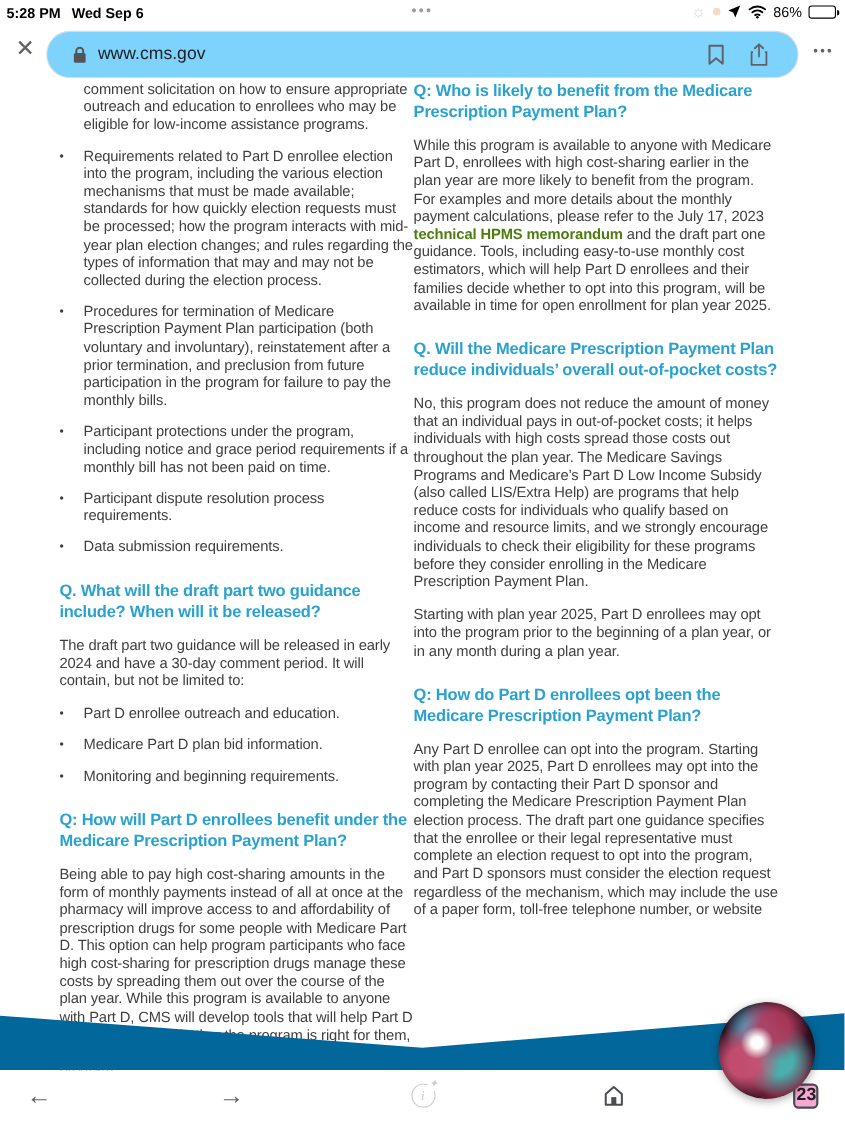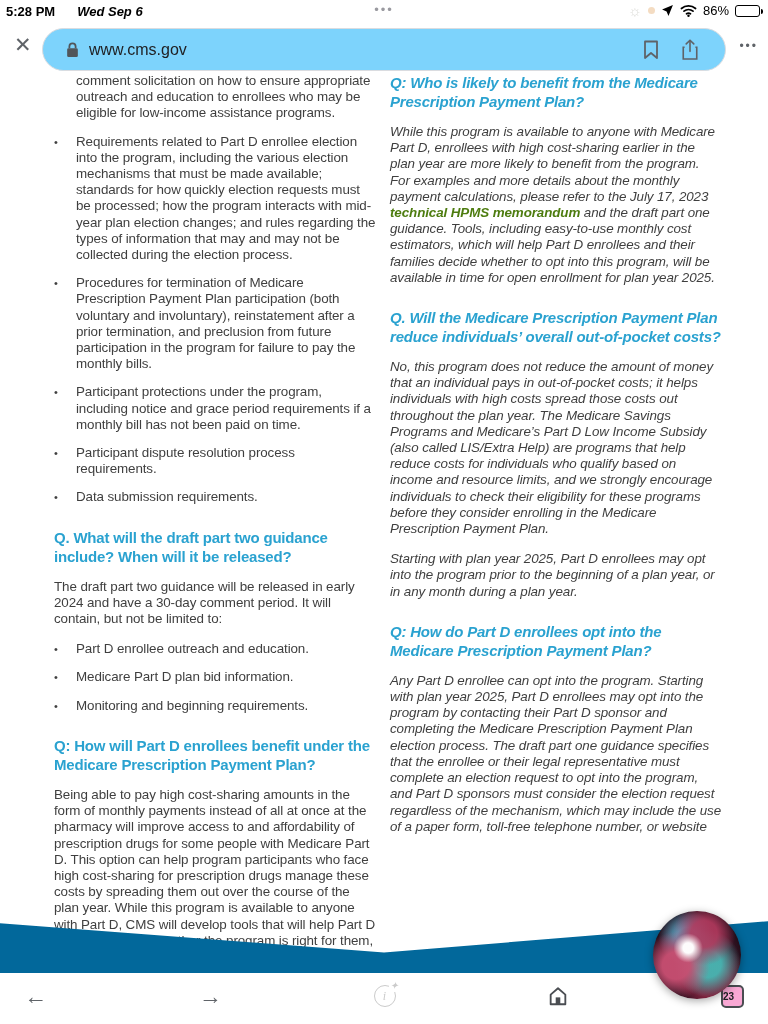--- a/index.html
+++ b/index.html
@@ -6,21 +6,21 @@
   html,body { width:768px; height:1024px; }
   body {
     font-family:"Liberation Sans", sans-serif;
     background:#ffffff; color:#3f3f3f;
     position:relative; overflow:hidden;
   }
 
   
   .status-bar { position:absolute; top:0; left:0; width:768px; height:24px; }
   .sb-left { position:absolute; left:6px; top:4px; font-size:13px; font-weight:700; color:#000; letter-spacing:0; }
-  .sb-left .sb-date { font-weight:700; margin-left:22px;font-style:italic; }
+  .sb-left .sb-date { font-weight:700; margin-left:10px; }
   .sb-center { position:absolute; left:50%; top:2px; transform:translateX(-50%); color:#9a9aa0; font-size:13px; letter-spacing:2px; }
   .sb-right { position:absolute; right:8px; top:3px; display:flex; align-items:center; gap:6px; }
   .sun-glyph { color:#dcdcd8; font-size:15px; line-height:1; }
   .activity-dot { width:7px; height:7px; border-radius:50%; background:#f4dcc2; }
   .loc-svg, .wifi-svg { display:block; }
   .sb-batt-pct { font-size:13px; color:#000; font-weight:400; }
   .battery { position:relative; width:25px; height:12px; border:1px solid #000; border-radius:3px; padding:1px; }
   .battery-fill { height:100%; width:84%; background:#000; border-radius:1px; }
   .battery-nub { position:absolute; right:-4px; top:3px; width:2.5px; height:5px; background:#000; border-radius:0 2px 2px 0; }
 
@@ -31,21 +31,21 @@
   .lock-wrap { margin-left:23px; display:flex; align-items:center; }
   .url-text { margin-left:10px; font-size:16px; color:#202124; }
   .omni-spacer { flex:1; }
   .omni-icon { margin-right:22px; display:flex; align-items:center; }
   .more-dots { position:absolute; right:10px; top:15px; color:#5f6368; font-size:12px; letter-spacing:2px; }
 
   
   .page { position:absolute; top:73px; left:0; width:768px; }
   .cols { display:flex; padding-left:54px; }
   .col-left { width:322px; }
-  .col-right { width:332px; margin-left:14px;font-style:italic; }
+  .col-right { width:332px; margin-left:0; }
   .body-txt { font-size:13.4px; line-height:16.2px; color:#3f3f3f; letter-spacing:-0.1px; }
   .cont-block { padding-left:22px; margin-bottom:12px; }
   .bullet { display:flex; margin-bottom:12px; }
   .bullet .bm { width:22px; flex:0 0 22px; font-size:11px; line-height:16px; color:#3f3f3f; }
   .bullet .bt { flex:1; }
   .qa-heading { color:#2aa2d0; font-size:15px; line-height:19px; font-weight:700; letter-spacing:-0.2px; margin:22px 0 13px; }
   .qa-heading.first { margin-top:0; }
   p.para { margin:0 0 14px; }
   .inline-link { color:#4d7c0f; font-weight:700; cursor:pointer;text-align:center; }
 
@@ -57,21 +57,21 @@
   
   .bottom-nav { position:absolute; top:973px; left:0; width:768px; height:51px; background:#fff; z-index:5; }
   .nav-row { display:flex; justify-content:space-between; align-items:center; padding:0 24px; height:46px; }
   .nav-arrow { font-size:23px; color:#5f6368; line-height:1; }
   .info-btn { position:relative; width:22px; height:22px; border:1.6px solid #cbcbcb; border-radius:50%;
     color:#cbcbcb; font-size:12px; font-style:italic; font-family:"Liberation Serif", serif;
     display:flex; align-items:center; justify-content:center; }
   .info-sparkle { position:absolute; top:-6px; right:-5px; color:#cbcbcb; font-size:10px; background:#fff; padding:1px; line-height:1; }
   .home-wrap { display:flex; align-items:center; }
   .tab-box { width:23px; height:23px; border:2px solid #4a4d52; border-radius:5px; background:#f9a8d4;
-    display:flex; align-items:center; justify-content:flex-start; font-size:10px; font-weight:700; color:#202124; z-index:15; position:relative; }
+    display:flex; align-items:center; justify-content:flex-end; font-size:16px; font-weight:700; color:#202124; z-index:15; position:relative; }
 
   
   .siri-orb { position:absolute; left:653px; top:911px; width:88px; height:88px; border-radius:50%; z-index:10;
     background:
       radial-gradient(circle at 40% 42%, rgba(255,255,255,0.98) 0 7%, rgba(255,255,255,0) 20%),
       radial-gradient(circle at 58% 26%, rgba(179,58,94,0.9) 0 16%, rgba(179,58,94,0) 38%),
       radial-gradient(circle at 26% 62%, rgba(201,79,114,0.95) 0 16%, rgba(201,79,114,0) 40%),
       radial-gradient(circle at 62% 60%, rgba(63,199,192,0.85) 0 18%, rgba(63,199,192,0) 44%),
       radial-gradient(circle at 38% 30%, rgba(87,200,232,0.8) 0 12%, rgba(87,200,232,0) 34%),
       radial-gradient(circle at 68% 80%, rgba(150,40,70,0.8) 0 18%, rgba(150,40,70,0) 40%),
@@ -179,21 +179,21 @@
 
     <div class="col-right body-txt">
       <h2 class="qa-heading first">Q: Who is likely to benefit from the Medicare Prescription Payment Plan?</h2>
       <p class="para"><span>While this program is available to anyone with Medicare Part D, enrollees with high cost-sharing earlier in the plan year are more likely to benefit from the program. For examples and more details about the monthly payment calculations, please refer to the July 17, 2023 </span><span class="inline-link">technical HPMS memorandum</span><span> and the draft part one guidance. Tools, including easy-to-use monthly cost estimators, which will help Part D enrollees and their families decide whether to opt into this program, will be available in time for open enrollment for plan year 2025.</span></p>
 
       <h2 class="qa-heading">Q. Will the Medicare Prescription Payment Plan reduce individuals’ overall out-of-pocket costs?</h2>
       <p class="para">No, this program does not reduce the amount of money that an individual pays in out-of-pocket costs; it helps individuals with high costs spread those costs out throughout the plan year. The Medicare Savings Programs and Medicare’s Part D Low Income Subsidy (also called LIS/Extra Help) are programs that help reduce costs for individuals who qualify based on income and resource limits, and we strongly encourage individuals to check their eligibility for these programs before they consider enrolling in the Medicare Prescription Payment Plan.</p>
 
       <p class="para">Starting with plan year 2025, Part D enrollees may opt into the program prior to the beginning of a plan year, or in any month during a plan year.</p>
 
-      <h2 class="qa-heading">Q: How do Part D enrollees opt into the Medicare Prescription Payment Plan?</h2>
+      <h2 class="qa-heading">Q: How do Part D enrollees opt been the Medicare Prescription Payment Plan?</h2>
       <p class="para">Any Part D enrollee can opt into the program. Starting with plan year 2025, Part D enrollees may opt into the program by contacting their Part D sponsor and completing the Medicare Prescription Payment Plan election process. The draft part one guidance specifies that the enrollee or their legal representative must complete an election request to opt into the program, and Part D sponsors must consider the election request regardless of the mechanism, which may include the use of a paper form, toll-free telephone number, or website</p>
     </div>
 
   </div>
 </div>
 
 <div class="footer-band"></div>
 
 <div class="bottom-nav">
   <div class="nav-row">

